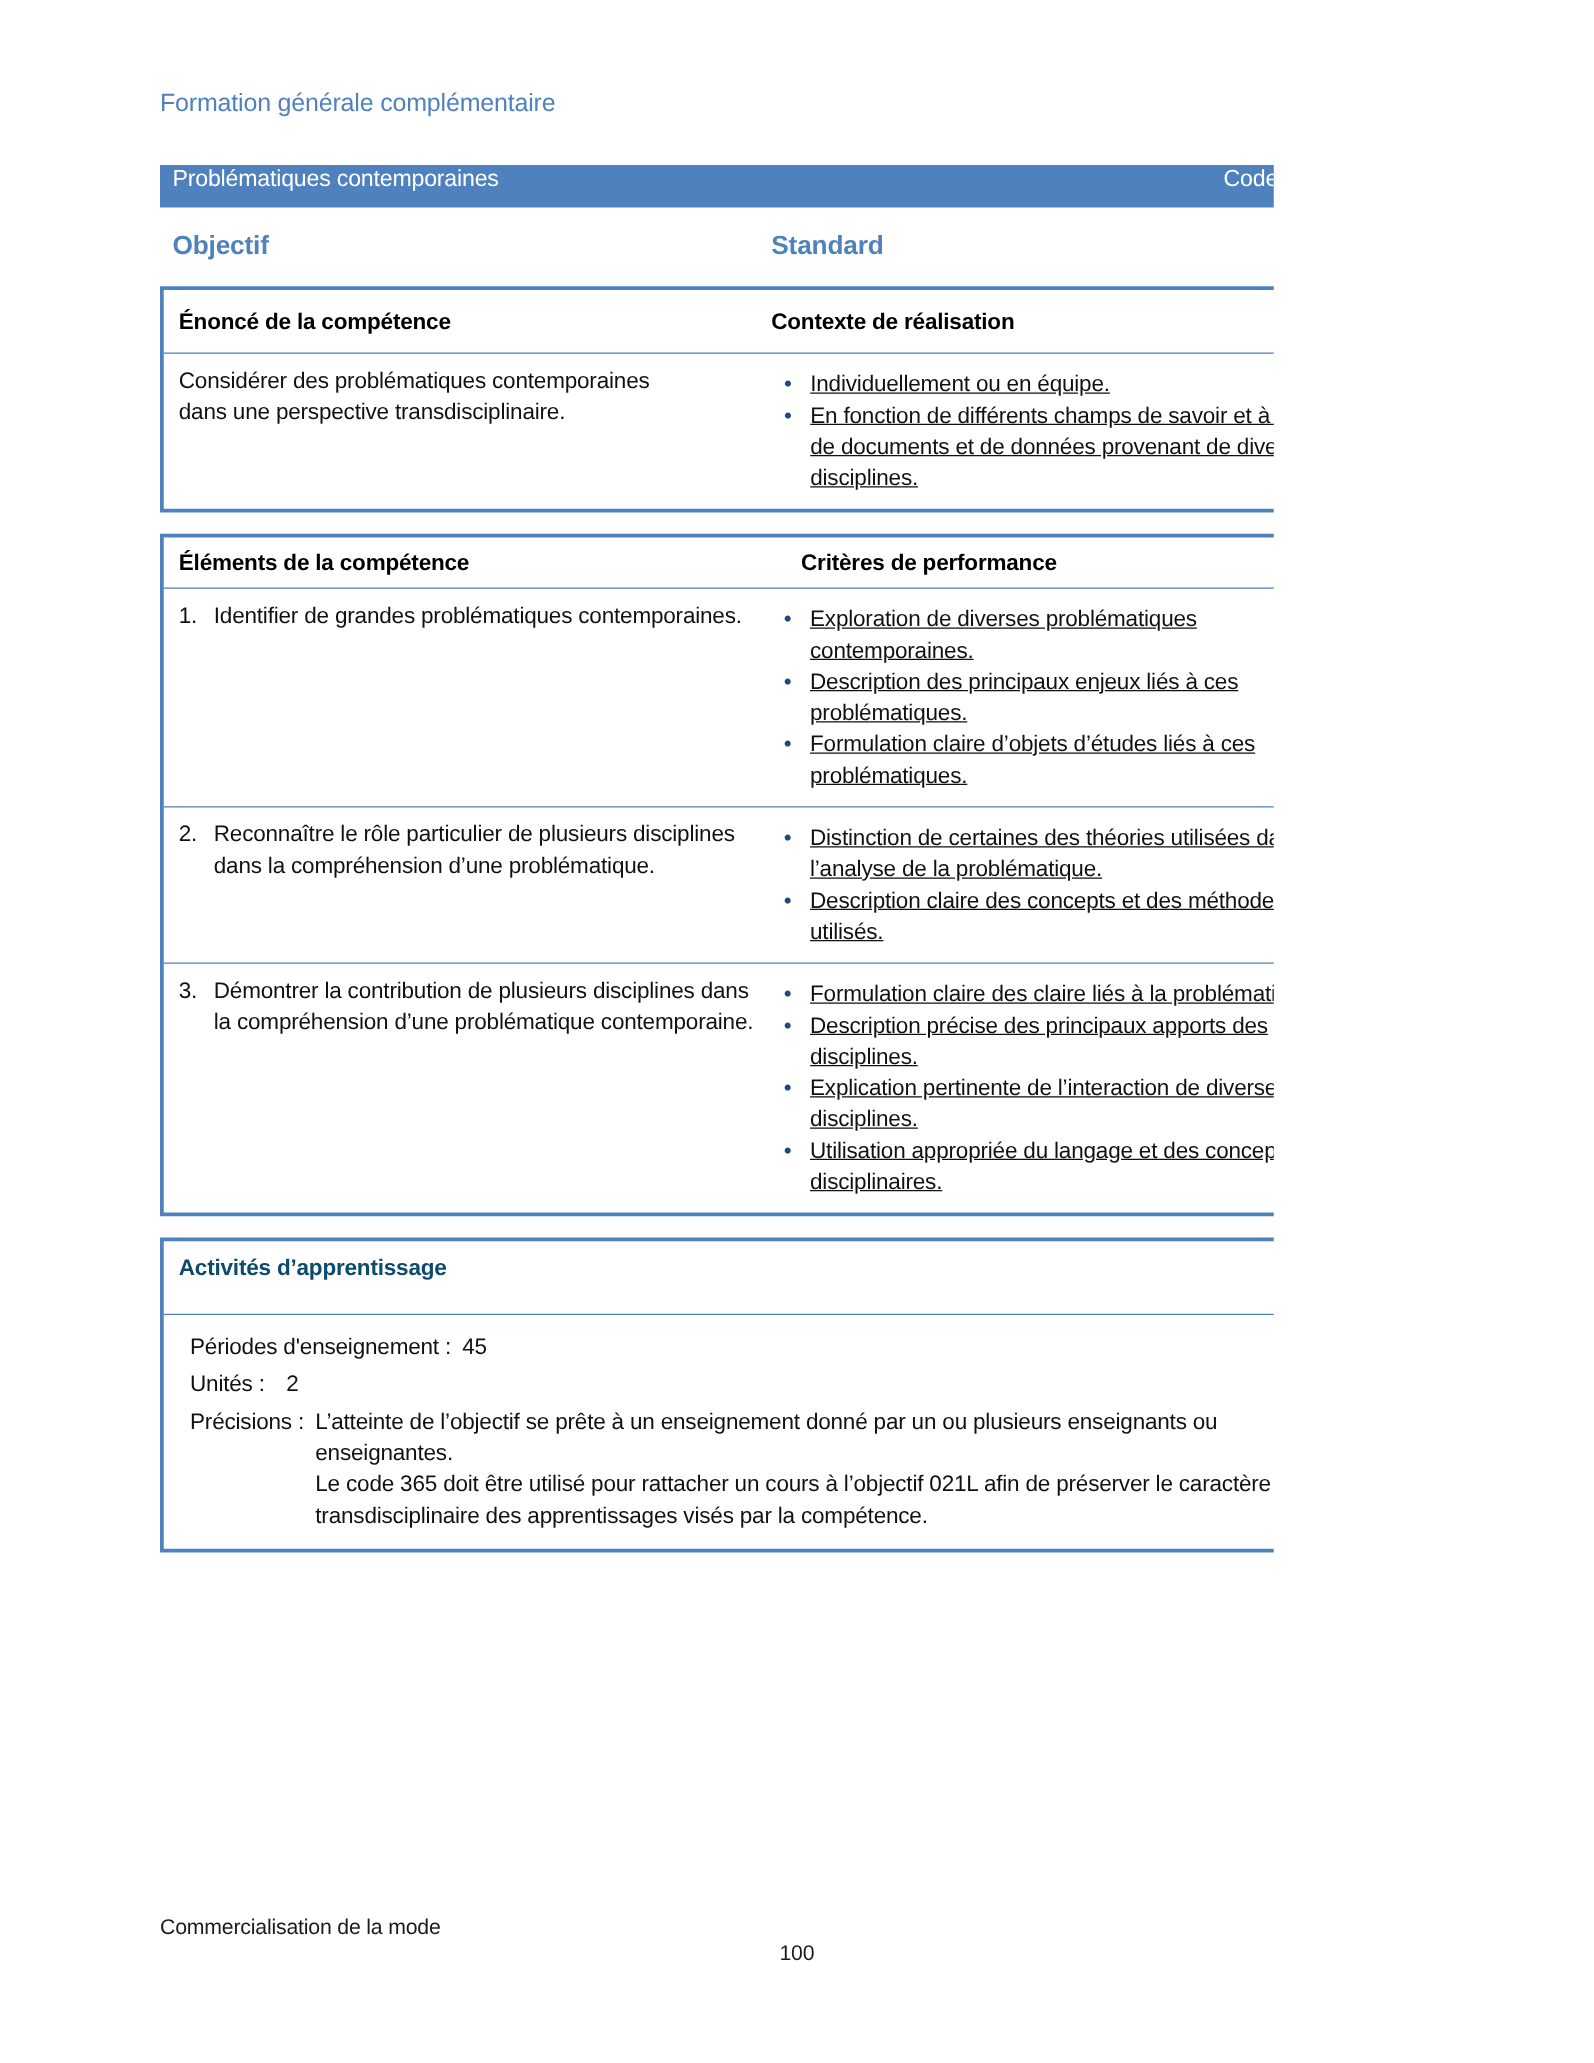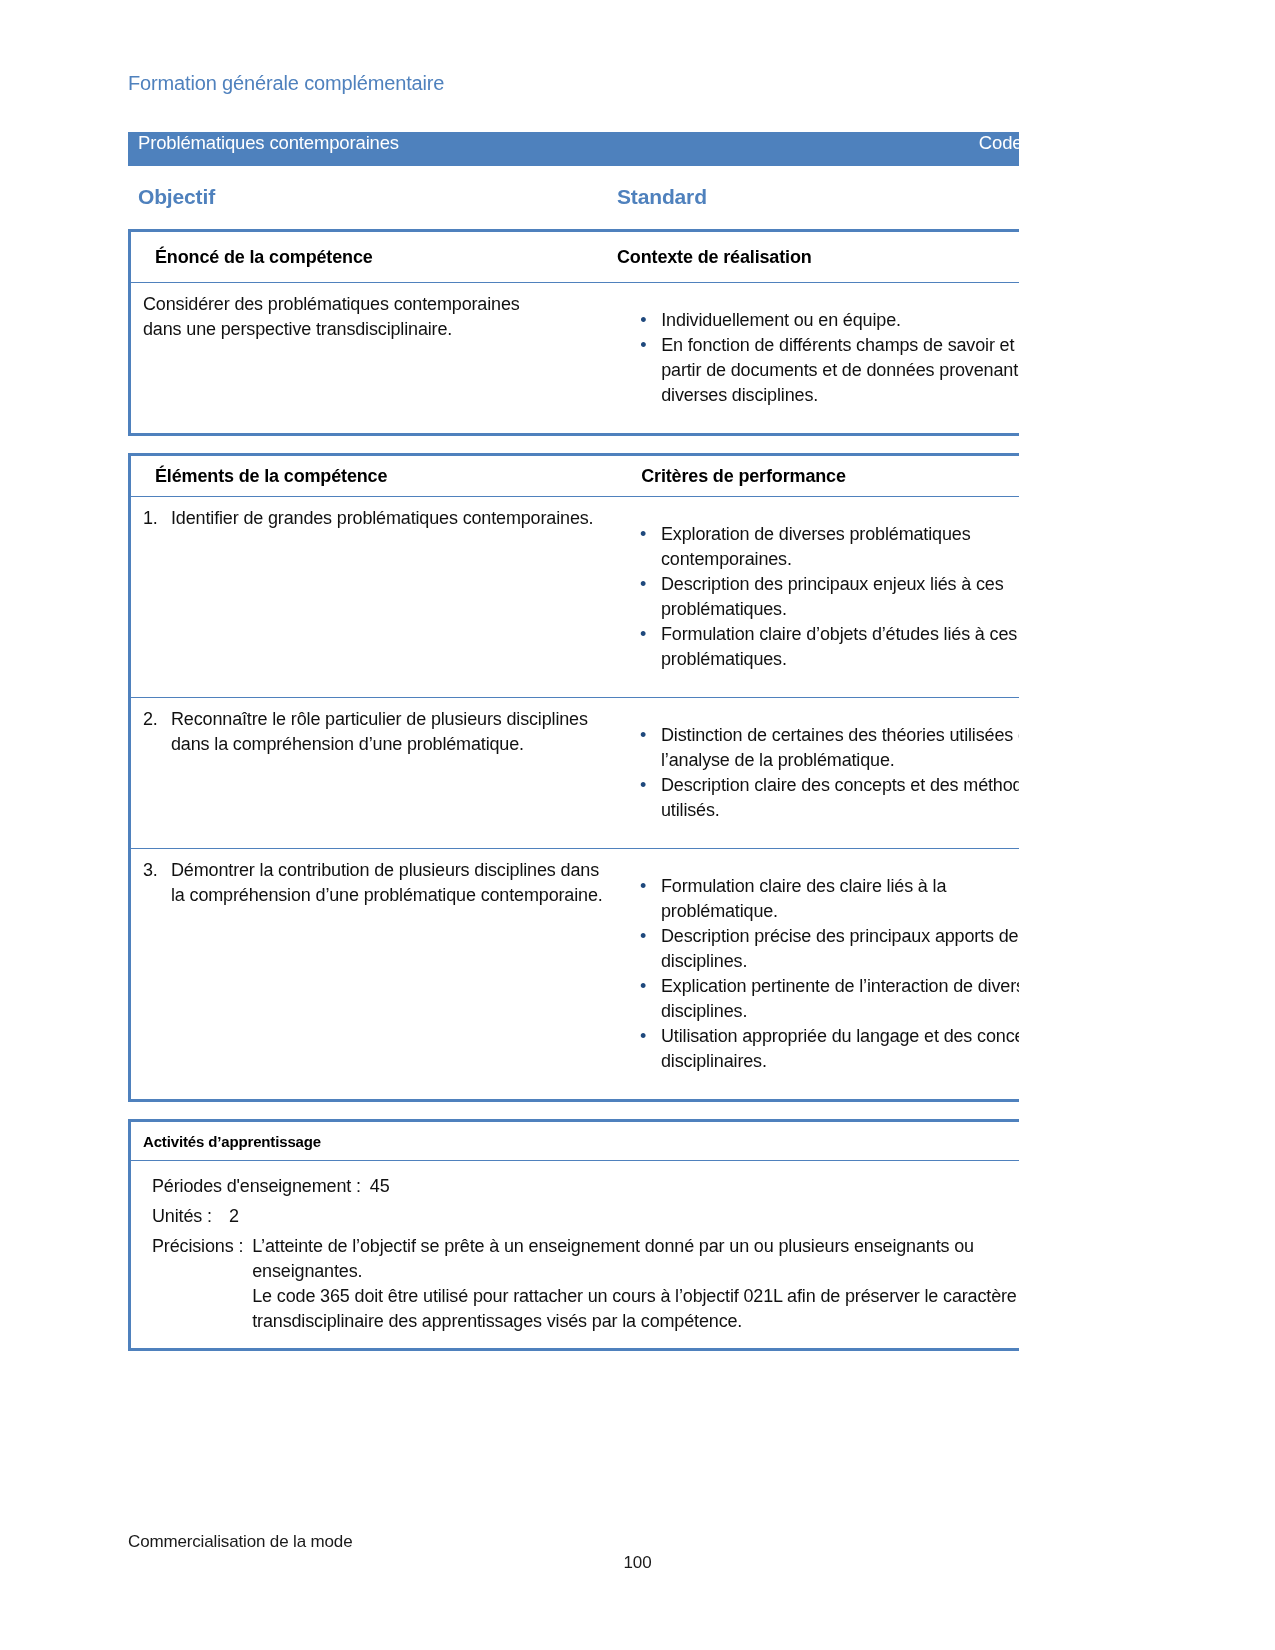--- a/index.html
+++ b/index.html
@@ -44,44 +44,44 @@
   }
   .box + .box{margin-top:17px;}
   .t1{margin-top:20px;}
   .thead{
     display:flex;
     border-bottom:1.5px solid #4f81bd;
     font-weight:bold;font-size:18px;color:#000000;
   }
   .t1 .thead{padding:15px 0 14px 0;}
   .t2 .thead{padding:10px 0 9px 0;gap:48px;}
-  .thead .h-left{width:489px;padding-left:24px;box-sizing:border-box;}
+  .thead .h-left{width:489px;padding-left:12px;box-sizing:border-box;}
   .thead .h-right{width:471px;}
   .trow{display:flex;font-size:18px;line-height:25px;}
   .trow + .trow{border-top:1.5px solid #4f81bd;}
   .cell-left{width:489px;box-sizing:border-box;padding:9px 8px 9px 12px;}
   .cell-right{width:471px;box-sizing:border-box;padding:9px 0;}
   .statement{padding-right:60px;}
   .t1 .trow{min-height:105px;}
   .numbered{display:flex;}
   .num{width:28px;flex:0 0 28px;}
-  .blt{list-style:none;margin:16px;padding:0;}
+  .blt{list-style:none;margin:3px;padding:0;text-decoration:underline;}
   .blt li{position:relative;padding:0 8px 0 28px;}
   .blt li::before{
     content:"•";
     position:absolute;left:7px;top:0;
     color:#1f497d;
     font-size:18px;
   }
   .act{margin-top:16px;font-size:18px;}
   .act-head{
-    font-weight:bold;color:#000000;
-    padding:11px 0 10px 12px;
+    font-weight:bold;color:#0c4a6e;
+    padding:11px 0 26px 12px;
     border-bottom:1.5px solid #4f81bd;
-    font-size:15px;
+    font-size:18px;
   }
   .act-body{padding:8px 0 14px 21px;}
   .act-row{display:flex;margin-top:5px;line-height:25px;}
   .act-label{flex:0 0 auto;min-width:68px;padding-right:9px;white-space:nowrap;}
   .act-value{flex:1;}
   .act-value .para{padding-right:22px;}
   .footer-left{
     position:absolute;left:128px;top:1532px;
     font-size:17px;color:#1a1a1a;
   }

